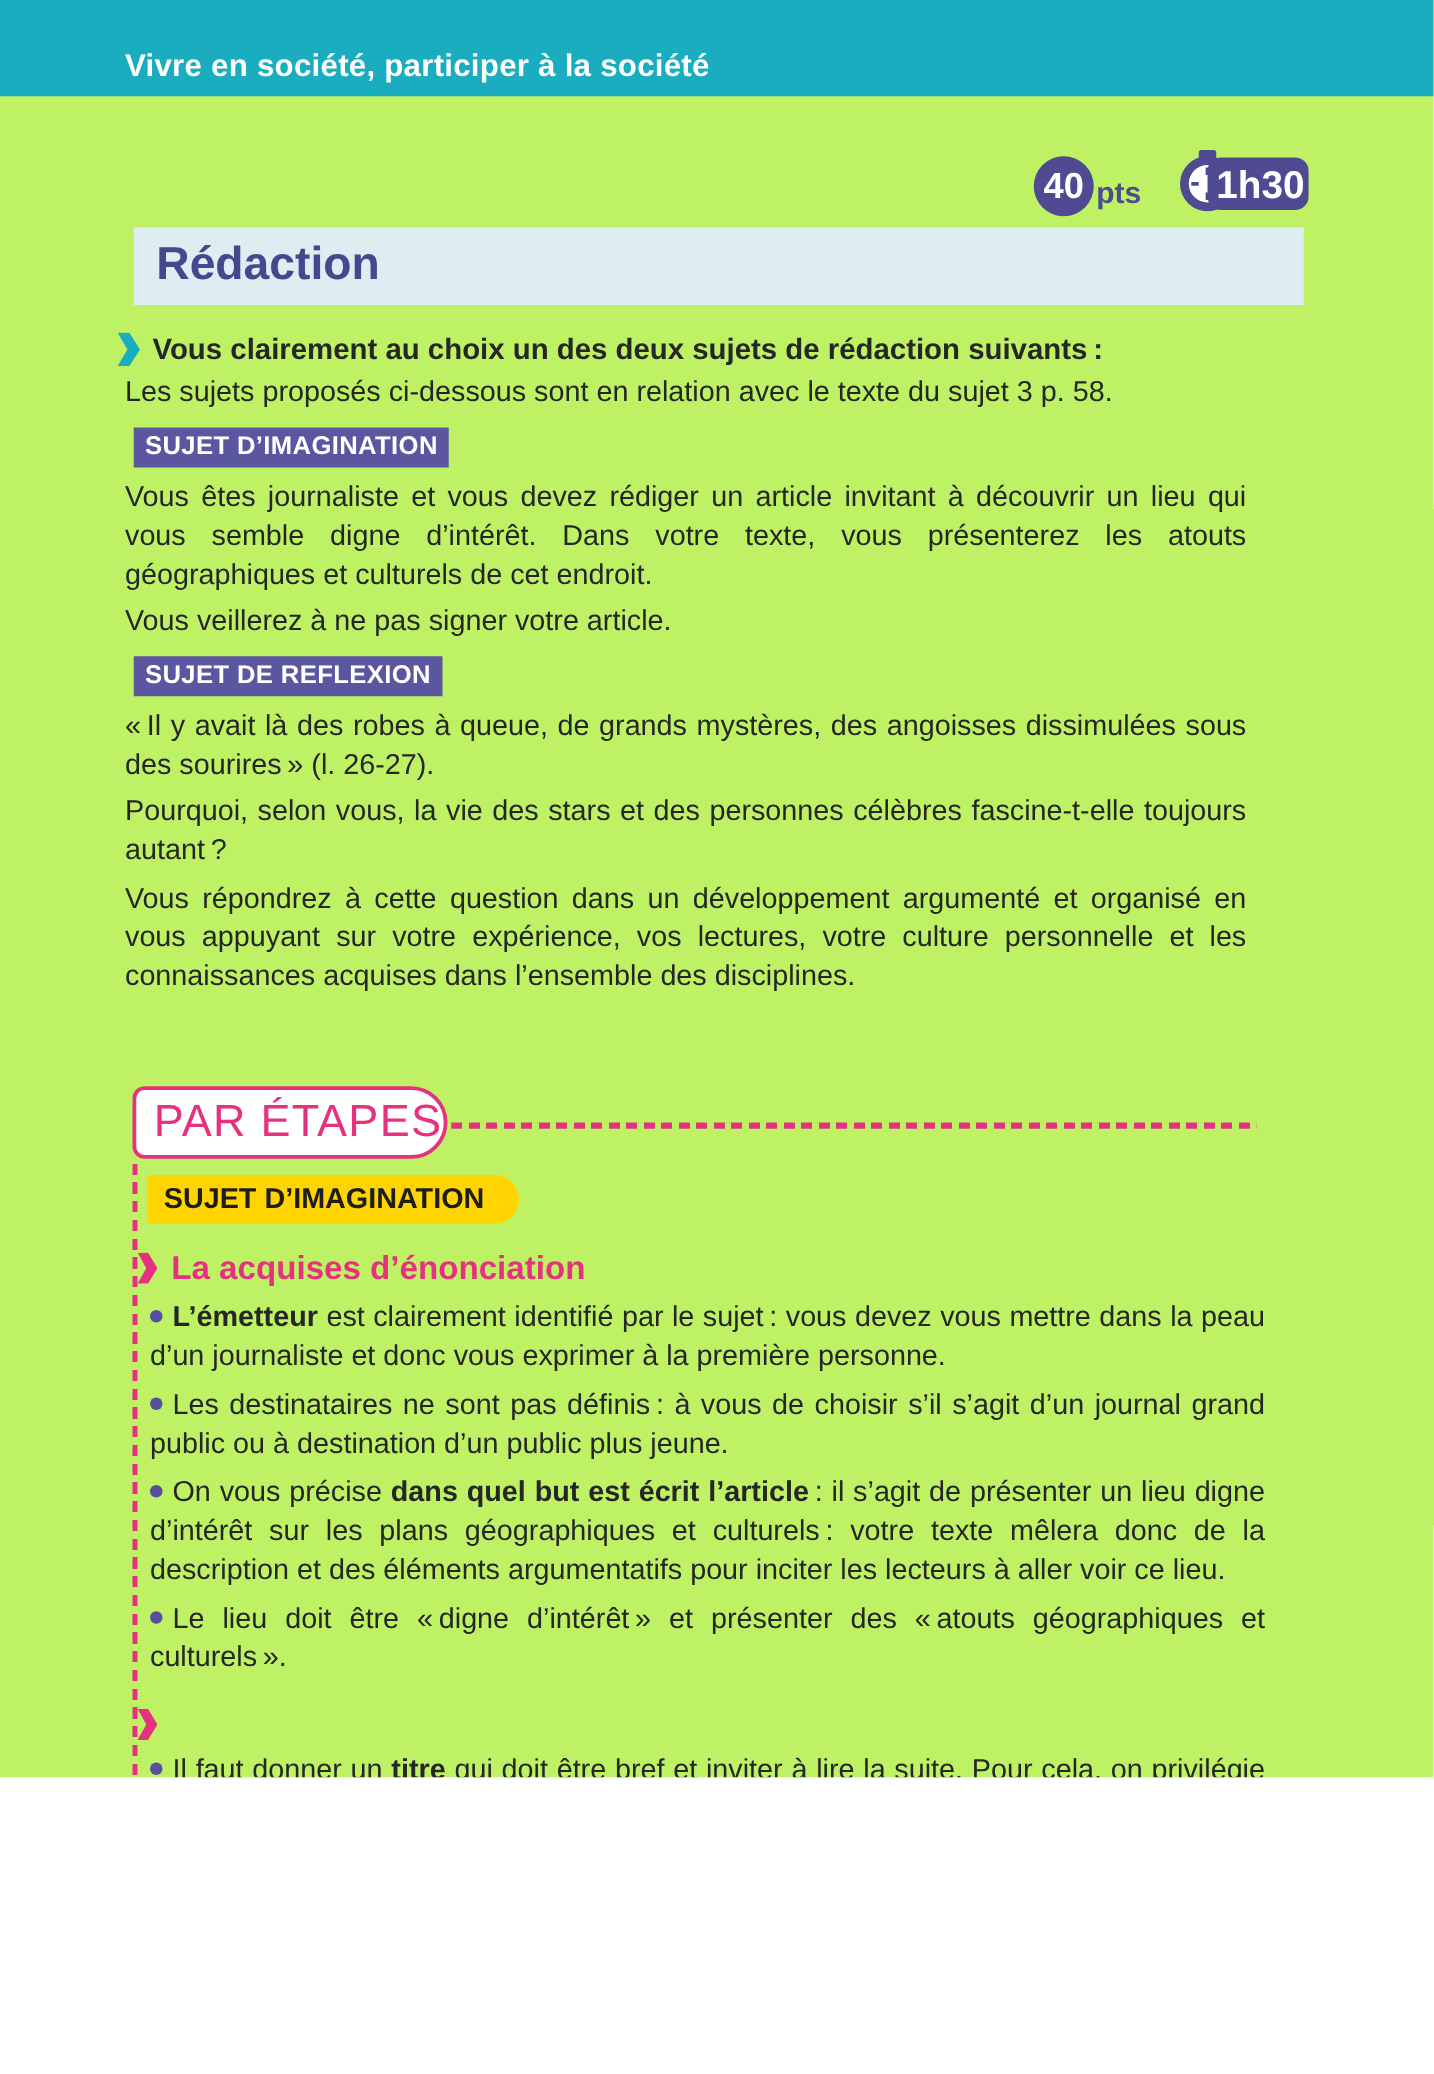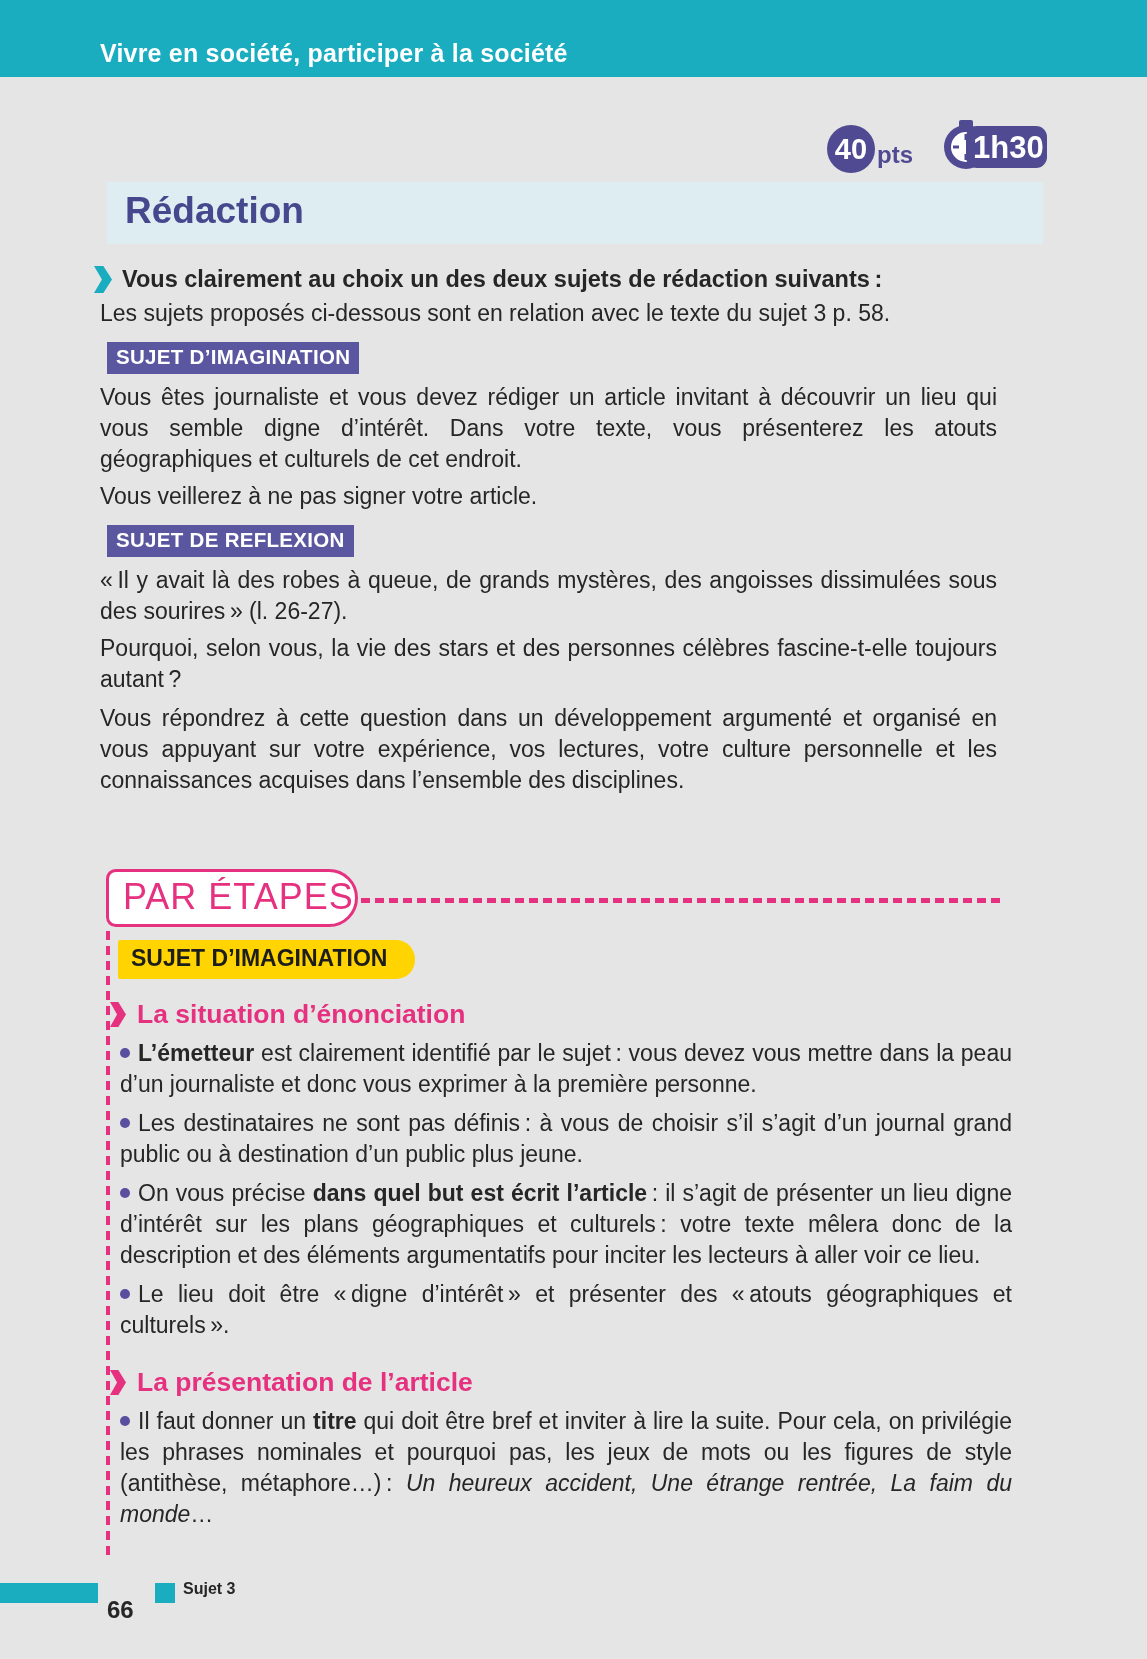--- a/index.html
+++ b/index.html
@@ -1,18 +1,18 @@
 <!DOCTYPE html>
 <html><head>
 <meta charset="utf-8">
 <style>
   * { margin:0; padding:0; box-sizing:border-box; }
   html,body { width:1147px; background:#fff; }
-  .page { position:relative; width:1147px; height:1659px; overflow:hidden;
-          font-family:"Liberation Sans", sans-serif; color:#262626; background:#e5e5e5; }
+  .page { position:relative; width:1147px; height:1422px; overflow:hidden;
+          font-family:"Liberation Sans", sans-serif; color:#262626; background:#bef264; }
 
   
   .topbar { height:77px; background:#1aadc0; display:flex; align-items:flex-end;
             padding:0 0 9px 100px; }
   .topbar-title { color:#fff; font-size:25px; font-weight:700; letter-spacing:0.2px; }
 
   
   .badges { display:flex; justify-content:flex-end; align-items:center; gap:30px;
             padding-right:100px; margin-top:45px; height:54px; }
   .pts-badge { display:flex; align-items:center;margin-left:44px; }
@@ -120,32 +120,31 @@
   <div class="steps">
     <div class="vline"></div>
     <div class="steps-banner-row">
       <div class="steps-banner">PAR ÉTAPES</div>
       <div class="steps-dash"></div>
     </div>
     <div><span class="tag">SUJET D’IMAGINATION</span></div>
 
     <div class="step-heading">
       <span class="step-arrow"></span>
-      <span>La situation d’énonciation</span>
+      <span>La acquises d’énonciation</span>
     </div>
     <div class="bullets">
         <div class="bullet"><span class="dot"></span><span class="bold">L’émetteur</span><span> est clairement identifié par le sujet : vous devez vous mettre dans la peau d’un journaliste et donc vous exprimer à la première personne.</span></div>
         <div class="bullet"><span class="dot"></span><span>Les destinataires ne sont pas définis : à vous de choisir s’il s’agit d’un journal grand public ou à destination d’un public plus jeune.</span></div>
         <div class="bullet"><span class="dot"></span><span>On vous précise </span><span class="bold">dans quel but est écrit l’article</span><span> : il s’agit de présenter un lieu digne d’intérêt sur les plans géographiques et culturels : votre texte mêlera donc de la description et des éléments argumentatifs pour inciter les lecteurs à aller voir ce lieu.</span></div>
         <div class="bullet"><span class="dot"></span><span>Le lieu doit être « digne d’intérêt » et présenter des « atouts géographiques et culturels ».</span></div>
       </div>
 
     <div class="step-heading second">
       <span class="step-arrow"></span>
-      <span>La présentation de l’article</span>
     </div>
     <div class="bullets">
         <div class="bullet"><span class="dot"></span><span>Il faut donner un </span><span class="bold">titre</span><span> qui doit être bref et inviter à lire la suite. Pour cela, on privilégie les phrases nominales et pourquoi pas, les jeux de mots ou les figures de style (antithèse, métaphore…) : </span><span class="italic">Un heureux accident, Une étrange rentrée, La faim du monde</span><span>…</span></div>
       </div>
   </div>
 
   <div class="footer">
     <div class="footer-bar"></div>
     <span class="footer-num">66</span>
     <span class="footer-square"></span>

